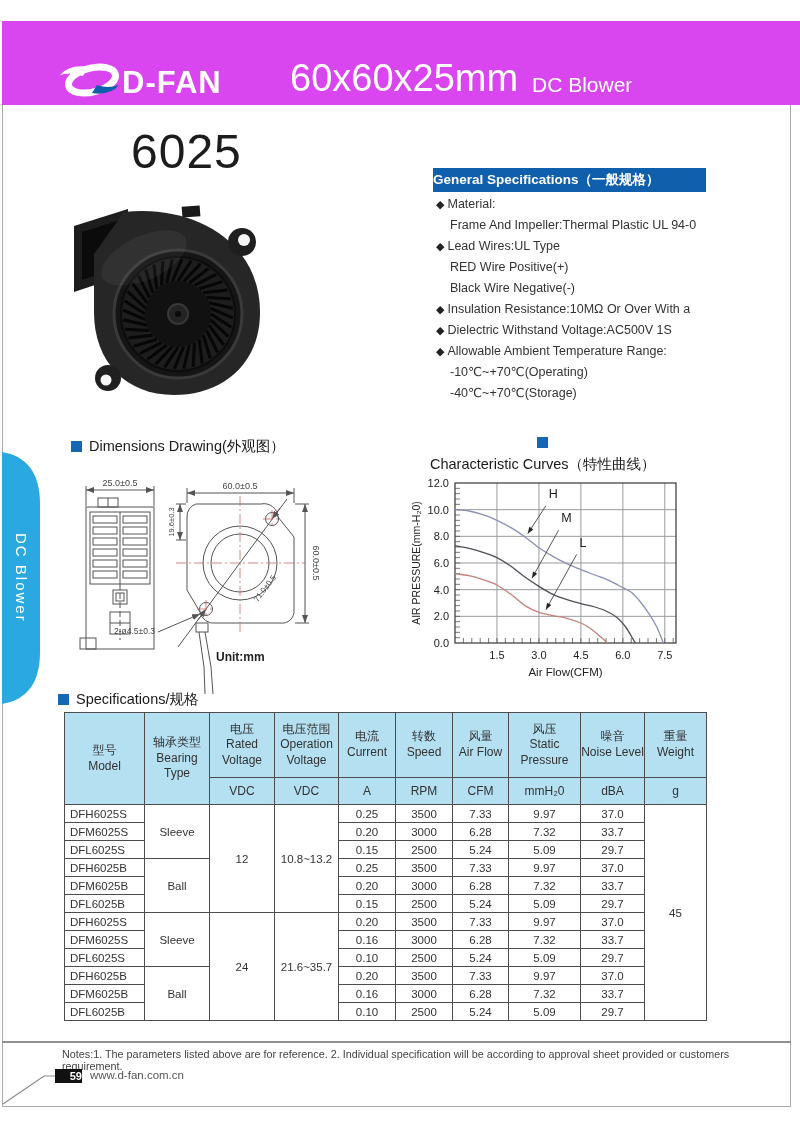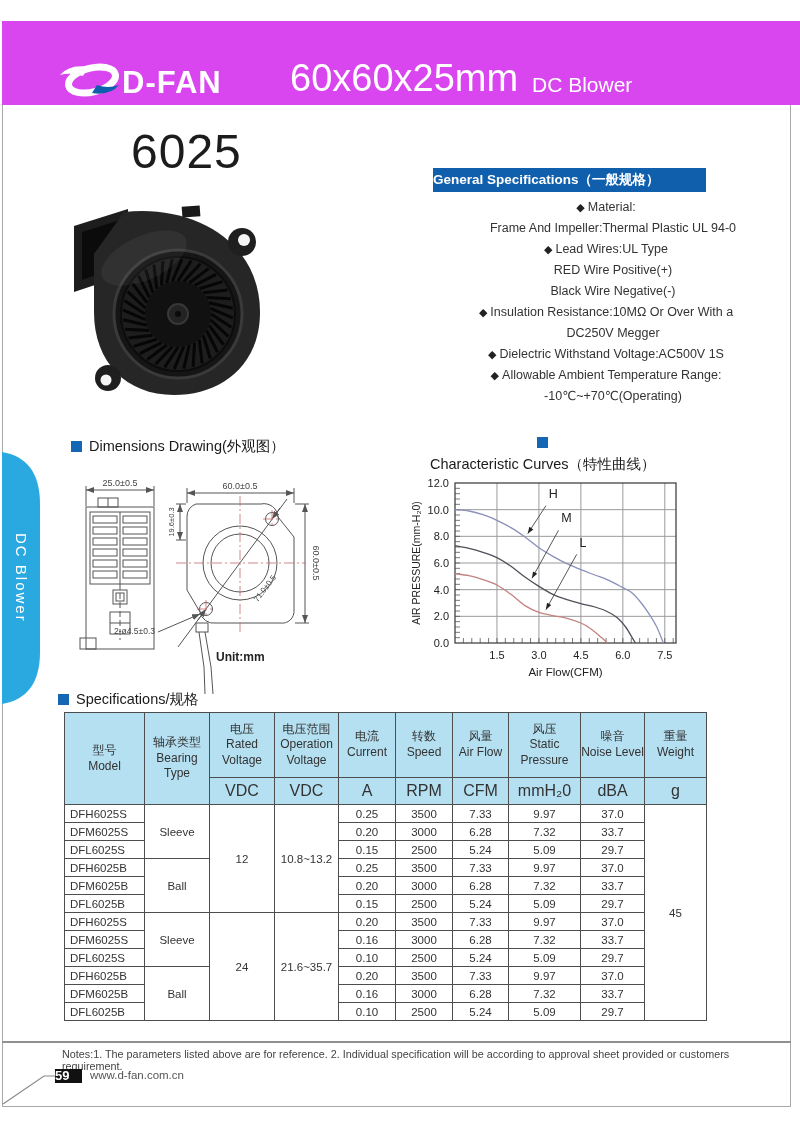--- a/index.html
+++ b/index.html
@@ -12,50 +12,50 @@
   #hdr .title{position:absolute;left:288px;top:36px;font-size:38px;color:#fff;}
   #hdr .subtitle{position:absolute;left:530px;top:52px;font-size:21px;color:#fff;}
   #logo{position:absolute;left:56px;top:38px;}
   
   #model-title{position:absolute;left:131px;top:124px;font-size:48px;color:#1c1c1c;letter-spacing:1px;}
   #fan{position:absolute;left:66px;top:196px;}
   
   #gs-bar{position:absolute;left:433px;top:168px;width:273px;height:24px;background:#0f5fad;color:#fff;
           font-size:13.5px;font-weight:600;line-height:24px;box-sizing:border-box;}
   #gs-list{position:absolute;left:436px;top:197px;width:340px;font-size:12.5px;color:#333;}
-  #gs-list .ln{height:21px;line-height:20px;white-space:nowrap;text-align:center;}
+  #gs-list .ln{height:21px;line-height:15px;white-space:nowrap;}
   #gs-list .ln .dm{font-size:11px;margin-right:3px;color:#222;}
   #gs-list .ln.cont{padding-left:14px;}
   
   #tab-svg{position:absolute;left:2px;top:452px;}
   #tab-label{position:absolute;left:9px;top:452px;height:252px;width:24px;display:flex;align-items:center;justify-content:center;
              writing-mode:vertical-rl;color:#fff;font-size:15px;letter-spacing:2px;}
   
   .sec{position:absolute;display:flex;align-items:center;gap:7px;font-size:14.5px;color:#1a1a1a;}
   .sec .sq{width:11px;height:11px;background:#1566b3;flex:0 0 auto;}
   #sec-dims{left:58px;top:437px;padding-left:13px;}
   #sec-curves{left:430px;top:437px;flex-direction:column;}
   #sec-specs{left:58px;top:690px;text-align:right;}
   #dims-svg{position:absolute;left:66px;top:462px;}
   #chart-svg{position:absolute;left:408px;top:458px;}
   
   #spec-table{position:absolute;left:64px;top:712px;border-collapse:collapse;table-layout:fixed;width:642px;
               font-size:11.5px;color:#333;}
   #spec-table th,#spec-table td{border:1px solid #4d4d4d;text-align:center;padding:0;overflow:hidden;}
   #spec-table thead th{background:#b5e0f2;font-weight:normal;}
   #spec-table tr.main th{height:64px;font-size:12px;line-height:1.3;}
-  #spec-table tr.units th{height:26px;font-size:16px;}
+  #spec-table tr.units th{height:26px;font-size:12px;}
   #spec-table tbody td{height:17px;}
   #spec-table tbody td.model{text-align:left;padding-left:5px;}
   
   #sep{position:absolute;left:2px;top:1041px;width:789px;border-top:2px solid #909090;}
   #notes{position:absolute;left:62px;top:1048px;width:700px;font-size:10.8px;color:#444;}
   #foot-deco{position:absolute;left:2px;top:1066px;}
   #page-num{position:absolute;left:55px;top:1069px;width:27px;height:14px;background:#111;color:#fff;
-            font-size:13px;font-weight:bold;text-align:left;line-height:14px;}
+            font-size:11px;font-weight:bold;text-align:right;line-height:14px;}
   #website{position:absolute;left:90px;top:1069px;font-size:11.5px;color:#555;}
   svg text{font-family:"Liberation Sans","DejaVu Sans",sans-serif;}
 </style>
 </head>
 <body>
 
 <div id="page">
   <div id="frame"></div>
 
   <div id="hdr">
@@ -126,24 +126,24 @@
   </svg>
 
   <div id="gs-bar">General Specifications（一般规格）</div>
   <div id="gs-list">
       <div class="ln"><span class="dm">◆</span>Material:</div>
       <div class="ln cont">Frame And Impeller:Thermal Plastic UL 94-0</div>
       <div class="ln"><span class="dm">◆</span>Lead Wires:UL Type</div>
       <div class="ln cont">RED Wire Positive(+)</div>
       <div class="ln cont">Black Wire Negative(-)</div>
       <div class="ln"><span class="dm">◆</span>Insulation Resistance:10MΩ Or Over With a</div>
-      <div class="ln cont">DC250V Megger</div>
       <div class="ln"><span class="dm">◆</span>Dielectric Withstand Voltage:AC500V 1S</div>
       <div class="ln"><span class="dm">◆</span>Allowable Ambient Temperature Range:</div>
       <div class="ln cont">-10℃~+70℃(Operating)</div>
+      <div class="ln cont">-40℃~+70℃(Storage)</div>
     </div>
 
   <svg id="tab-svg" width="42" height="252" viewBox="0 0 42 252">
     <path d="M0,0 C24,4 38,20 38,52 L38,200 C38,232 24,248 0,252 Z" fill="#29a9e0"></path>
   </svg>
   <div id="tab-label">DC Blower</div>
 
   <div class="sec" id="sec-dims">
     <span class="sq"></span>
     <span>Dimensions Drawing(外观图）</span>

